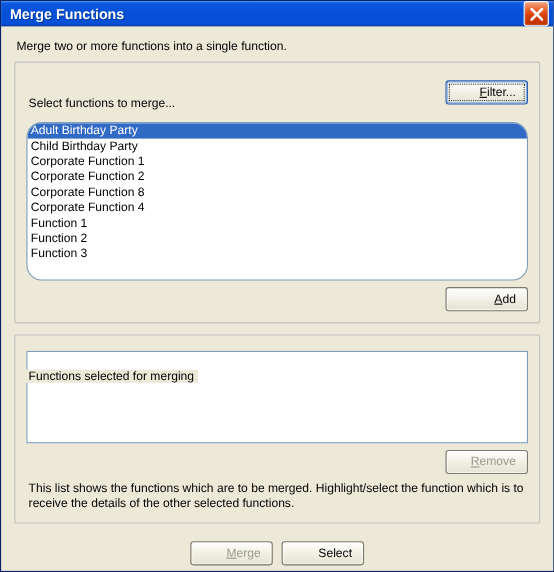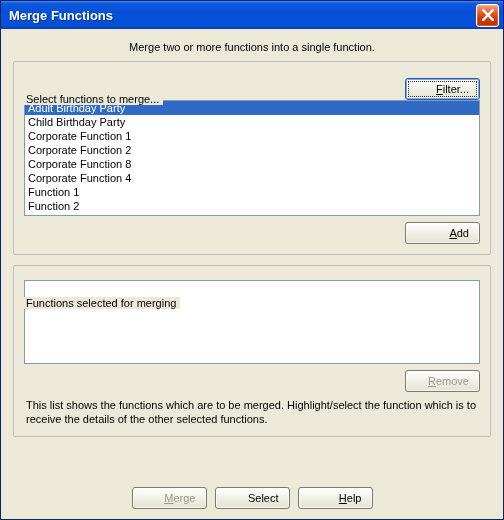--- a/index.html
+++ b/index.html
@@ -56,21 +56,20 @@
   .client {
     flex: 1 1 auto;
     box-sizing: border-box;
     padding: 8px 12px 10px 12px;
     display: flex;
     flex-direction: column;
   }
 
   .instruction {
     margin: 4px 2px 8px 2px;
-    text-align: center;
   }
 
   .groupbox {
     border: 1px solid #bfbfbf;
     border-radius: 2px;
     padding: 10px 10px 10px 10px;
     position: relative;
     margin-bottom: 10px;
     box-sizing: border-box;
   }
@@ -141,21 +140,21 @@
   }
 
   .bottom-bar {
     display: flex;
     justify-content: center;
     gap: 8px;
     padding: 6px 0 0 0;
   }
 
   .gb1 { }
-  .gb1 .listbox { height: 116px; margin-top: 0; }
+  .gb1 .listbox { height: 144px; margin-top: 16px; border-radius: 14px; }
   .gb2 .listbox { height: 84px; margin-top: 4px; }
 
 </style>
 </head>
 <body>
 
 <div class="window">
 
   <div class="titlebar">
     <span class="title-text">Merge Functions</span>
@@ -204,17 +203,16 @@
       </div>
 
       <div class="help-text">This list shows the functions which are to be merged.  Highlight/select the function which is to receive the details of the other selected functions.</div>
     </div>
 
     <div style="flex:1 1 auto;"></div>
 
     <div class="bottom-bar">
       <button class="btn" id="merge-btn" disabled="disabled"><span class="ul">M</span>erge</button>
       <button class="btn">Select</button>
-      <button class="btn"><span class="ul">H</span>elp</button>
     </div>
 
   </div>
 </div>
 
 </body></html>

